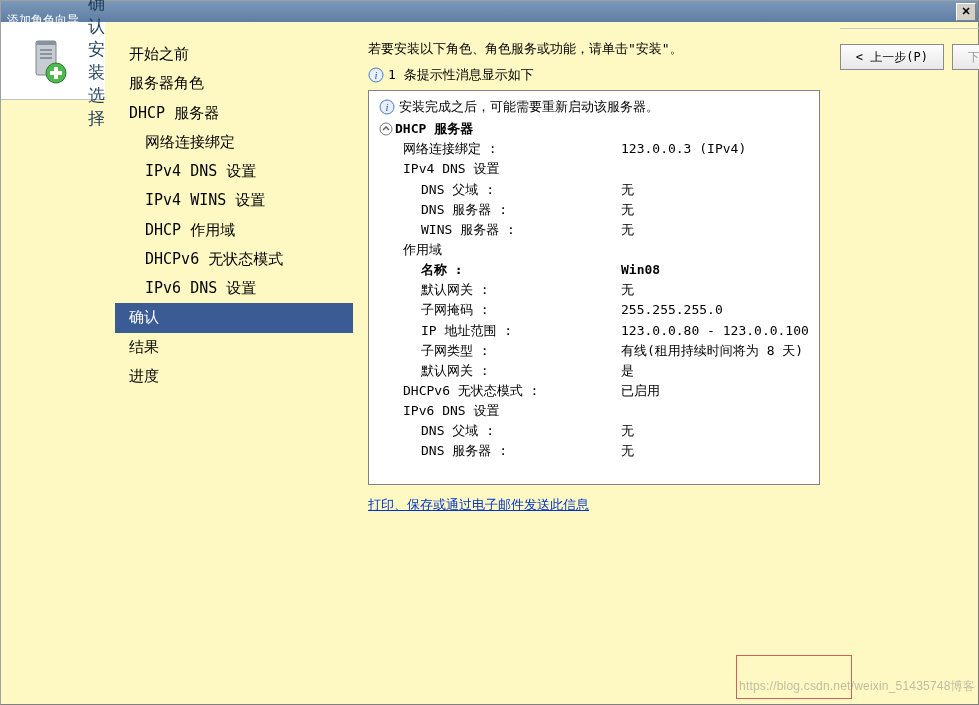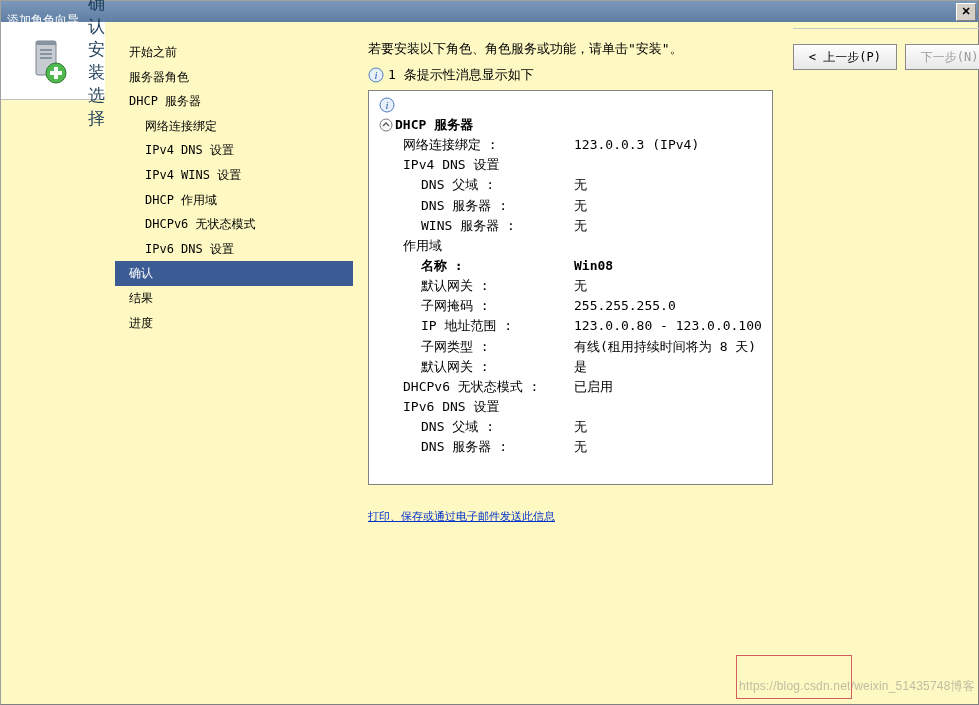--- a/index.html
+++ b/index.html
@@ -73,21 +73,21 @@
   }
   .sidebar {
     width: 238px;
     padding-top: 8px;
   }
   .sidebar .nav-item {
     padding: 3px 0 3px 14px;
     cursor: pointer;
     white-space: nowrap;
     font-family: "SimSun","NSimSun",monospace;
-    font-size: 12px;
+    font-size: 15px;
     line-height: 1.55;
   }
   .sidebar .nav-item.child { padding-left: 30px; }
   .sidebar .nav-item.selected {
     background: #3b5998;
     background: #34579a;
     background: #3b5b94;
     color: #fff;
   }
   .content {
@@ -122,31 +122,31 @@
     margin-bottom: 2px;
   }
   .section-hdr {
     font-weight: bold;
     display: flex;
     align-items: center;
     gap: 2px;
   }
   .row { display: flex; }
   .row .label { white-space: pre; }
-  .row .val { white-space: pre; }
+  .row .val { white-space: pre; margin-left: 47px; }
   .ind1 { padding-left: 24px; }
   .ind2 { padding-left: 42px; }
   .link {
     color: #0033cc;
     text-decoration: underline;
     cursor: pointer;
-    margin-top: 24px;
+    margin-top: 11px;
     display: inline-block;
     font-family: Liberation Serif, serif;
-    font-size: 11px;
+    font-size: 13px;
   }
   .btn-row {
     height: 42px;
     display: flex;
     align-items: flex-end;
     justify-content: flex-end;
     padding-right: 20px;
     gap: 8px;
     border-top: 1px solid #c7c7c7;
     margin: 6px 0 0 0;
@@ -238,20 +238,21 @@
       </div>
 
       <div class="details-box">
         <div class="warn-line">
           <span>
             <svg width="16" height="16">
                 <circle cx="8" cy="8" r="7" fill="#e8f0fb" stroke="#4a7dc0"></circle>
                 <text x="8" y="12" text-anchor="middle" font-size="11" font-family="Georgia" font-style="italic" fill="#2a5da0">i</text>
               </svg>
           </span>
+          <span>安装完成之后，可能需要重新启动该服务器。</span>
         </div>
         <div class="section-hdr">
           <span>
             <svg width="14" height="14">
                 <circle cx="7" cy="7" r="6" fill="#fff" stroke="#7a7a7a"></circle>
                 <path d="M4 8 L7 5 L10 8" stroke="#555" fill="none" stroke-width="1.3"></path>
               </svg>
           </span>
           <span style="font-weight:bold">DHCP 服务器</span>
         </div>

